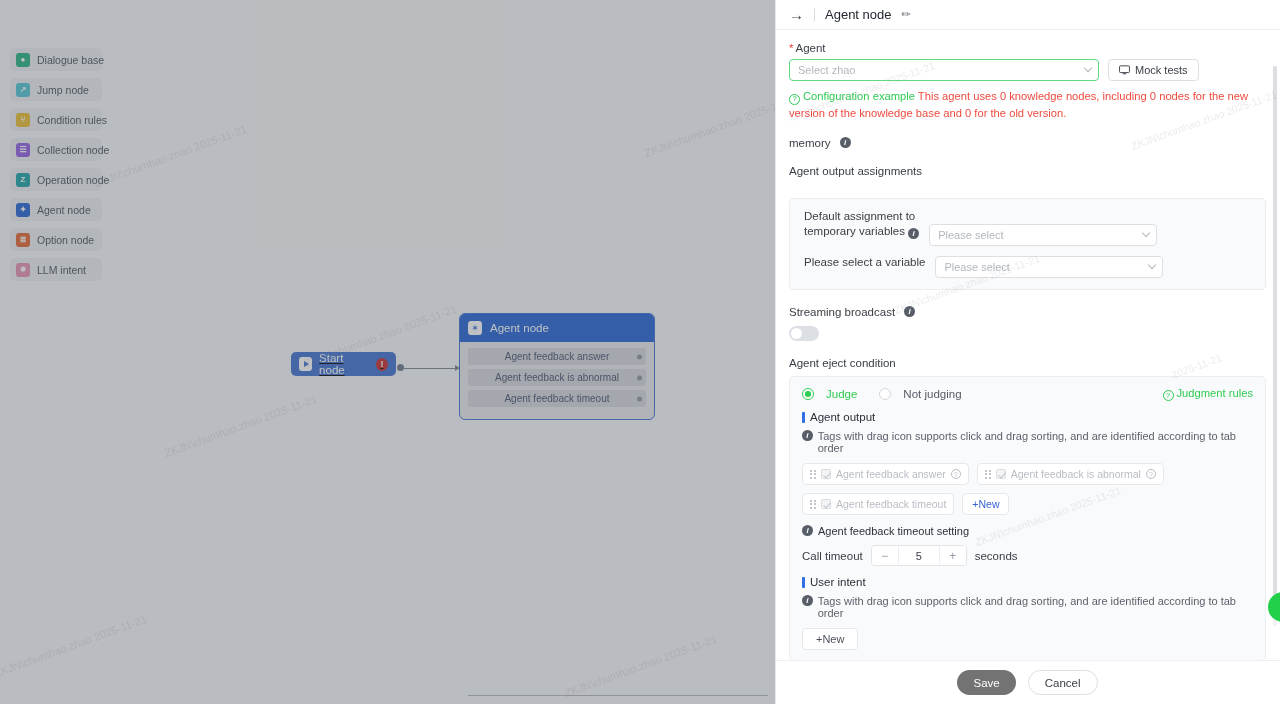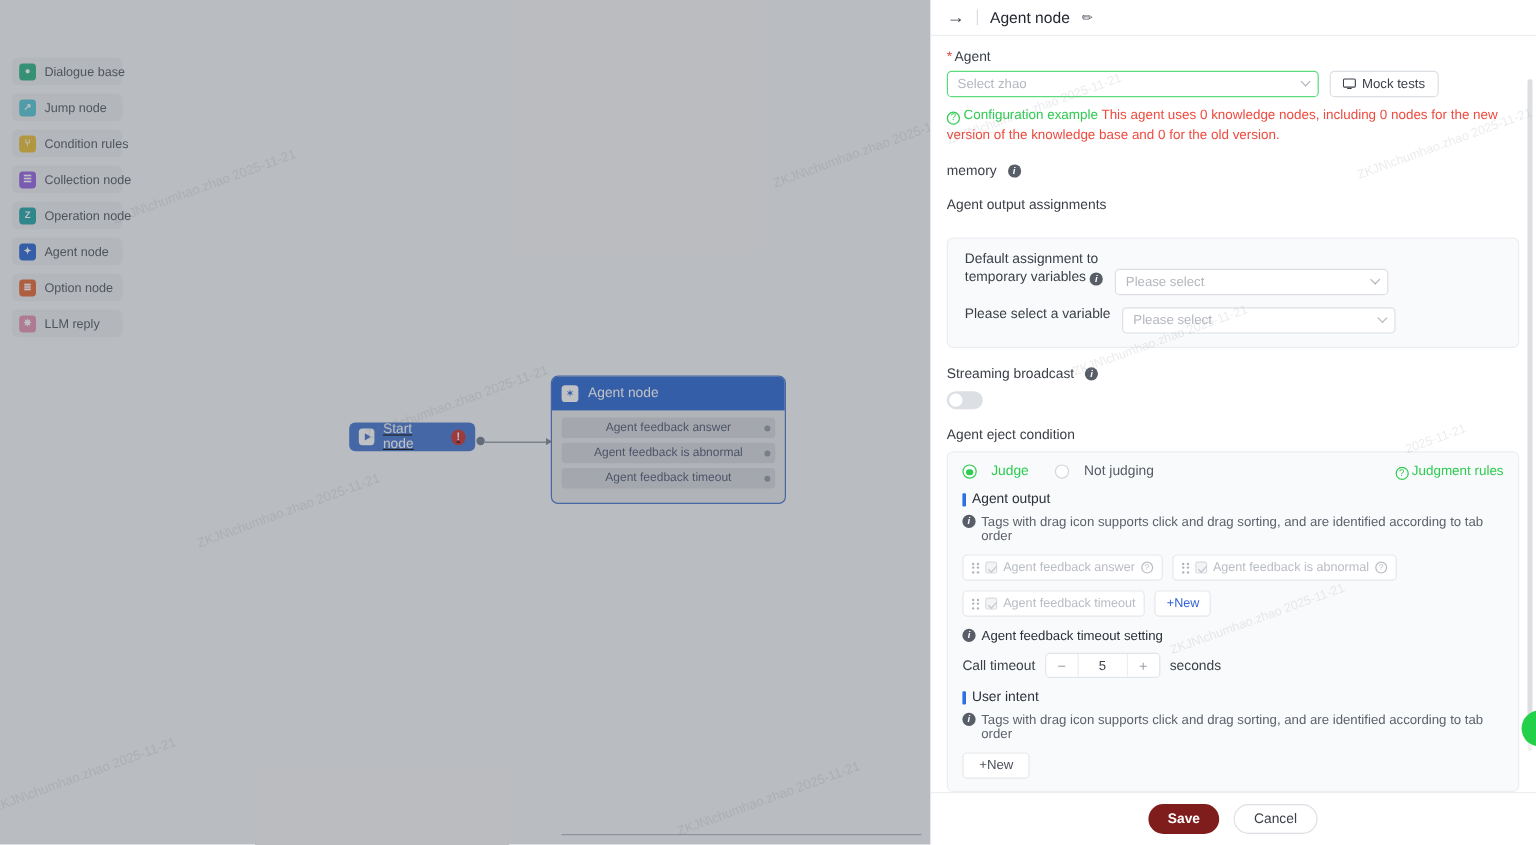--- a/index.html
+++ b/index.html
@@ -268,23 +268,23 @@
     font-size: 11px; color: #3b4048; border-left: 1px solid #eceef1; border-right: 1px solid #eceef1;
     background: #fff;
   }
 
   .panel-footer {
     flex: 0 0 44px; height: 44px; border-top: 1px solid #eceef1;
     display: flex; align-items: center; justify-content: center; gap: 12px;
     background: #fff;
   }
   .btn-save {
-    min-width: 58px; height: 25px; border-radius: 13px; background: #7f1d1d;
+    min-width: 58px; height: 25px; border-radius: 13px; background: #737373;
     color: #fff; font-size: 11.5px; display: inline-flex; align-items: center;
-    justify-content: center; padding: 0 16px; cursor: pointer; border: none; font-weight: bold;
+    justify-content: center; padding: 0 16px; cursor: pointer; border: none;
   }
   .btn-cancel {
     min-width: 58px; height: 25px; border-radius: 13px; background: #fff;
     color: #3b4048; font-size: 11.5px; display: inline-flex; align-items: center;
     justify-content: center; padding: 0 16px; cursor: pointer;
     border: 1px solid #dcdfe4;
   }
 
   .collapse-handle {
     position: absolute; right: -18px; top: 592px;
@@ -333,21 +333,21 @@
       <div class="palette-item">
         <span class="palette-icon" style="background:#1f5fd0">✦</span>
         <span class="palette-label">Agent node</span>
       </div>
       <div class="palette-item">
         <span class="palette-icon" style="background:#e2622a">≣</span>
         <span class="palette-label">Option node</span>
       </div>
       <div class="palette-item">
         <span class="palette-icon" style="background:#e58fae">✵</span>
-        <span class="palette-label">LLM reply</span>
+        <span class="palette-label">LLM intent</span>
       </div>
     </div>
 
     <div class="start-node">
       <span class="sq"></span>
       <span class="lbl">Start node</span>
       <span class="err">!</span>
     </div>
     <div class="start-port"></div>
     <div class="edge"></div>

